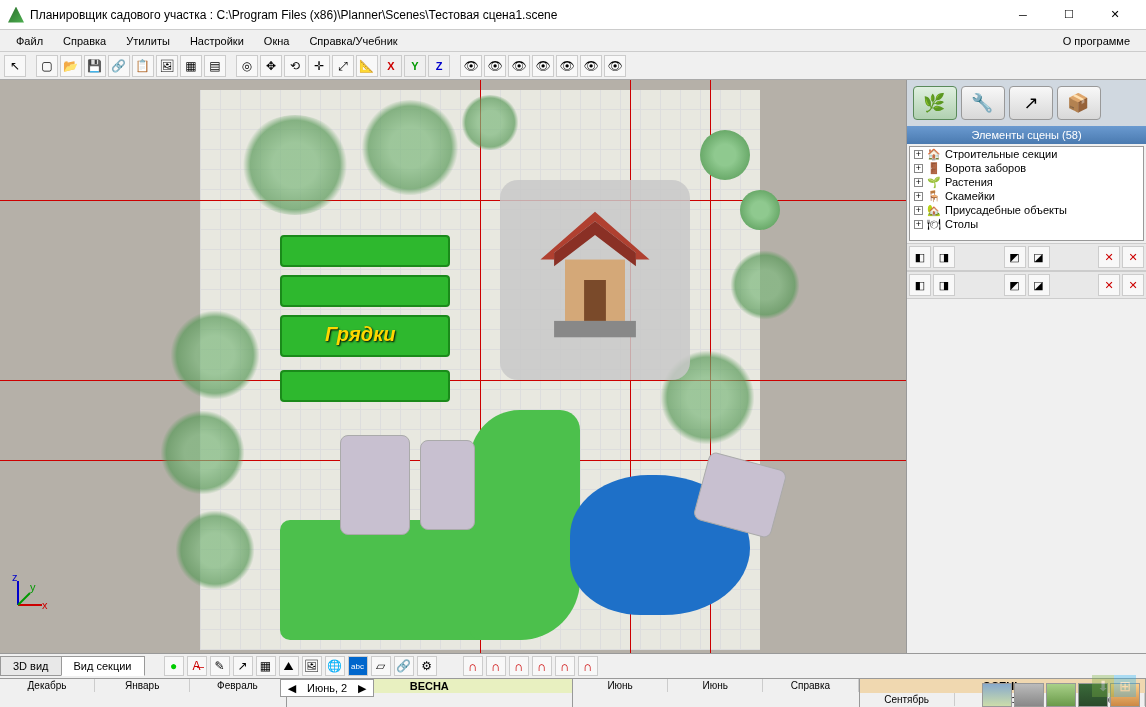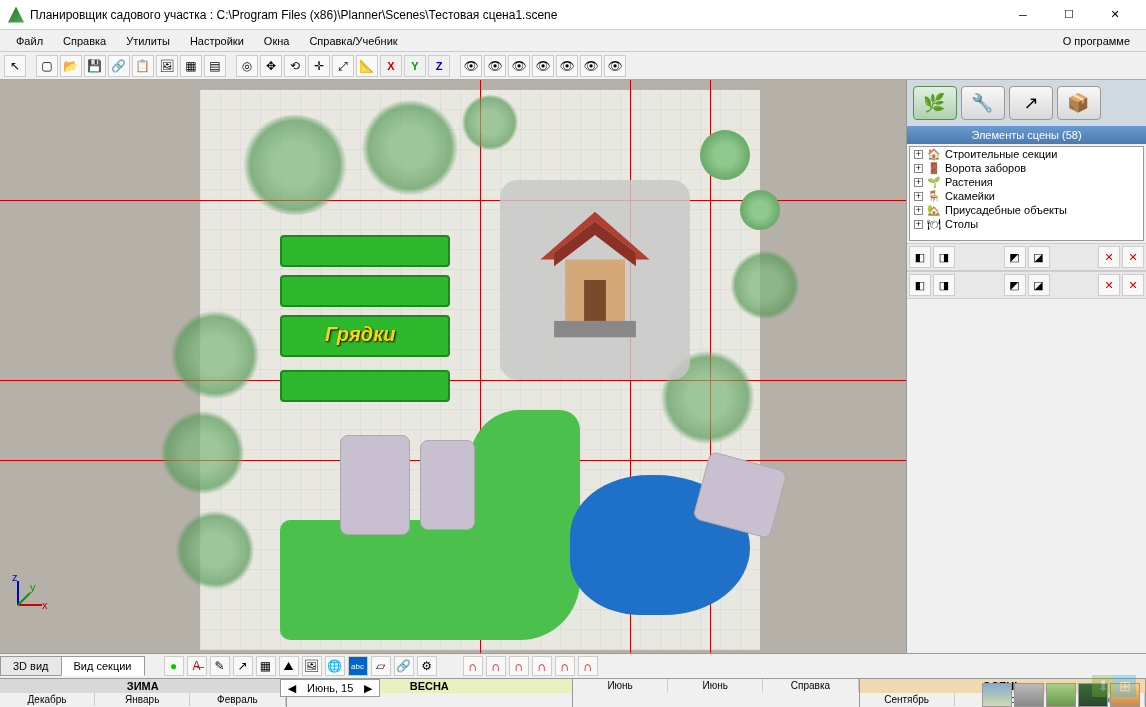--- a/index.html
+++ b/index.html
@@ -271,21 +271,20 @@
       <div class="bot-btn magnet-btn">∩</div>
       <div class="bot-btn magnet-btn">∩</div>
       <div class="bot-btn magnet-btn">∩</div>
       <div class="bot-btn magnet-btn">∩</div>
       <div class="bot-btn magnet-btn">∩</div>
       <div class="bot-btn magnet-btn">∩</div>
     </div>
   </div>
   <div class="timeline" style="position:relative">
     <div class="season winter">
-      <div class="season-hdr">ЗИМА</div>
       <div class="season-months">
         <div class="month">Декабрь</div>
         <div class="month">Январь</div>
         <div class="month">Февраль</div>
       </div>
     </div>
     <div class="season spring">
       <div class="season-hdr">ВЕСНА</div>
     </div>
     <div class="season summer">
@@ -298,21 +297,21 @@
     <div class="season autumn">
       <div class="season-hdr">ОСЕНЬ</div>
       <div class="season-months">
         <div class="month">Сентябрь</div>
         <div class="month">Октябрь</div>
         <div class="month">Ноябрь</div>
       </div>
     </div>
     <div class="date-picker">
       <span class="date-btn">◀</span>
-      <span style="padding:0 8px">Июнь, 15</span>
+      <span style="padding:0 8px">Июнь, 2</span>
       <span class="date-btn">▶</span>
     </div>
     <div class="thumbs" style="position:absolute;right:4px;top:2px">
       <div class="thumb"></div>
       <div class="thumb" style="background:linear-gradient(#bbb,#888)"></div>
       <div class="thumb" style="background:linear-gradient(#a8d088,#6a9a4a)"></div>
       <div class="thumb" style="background:linear-gradient(#3a6a3a,#2a4a2a)"></div>
       <div class="thumb" style="background:linear-gradient(#ffd088,#cc8844)"></div>
     </div>
   </div>

